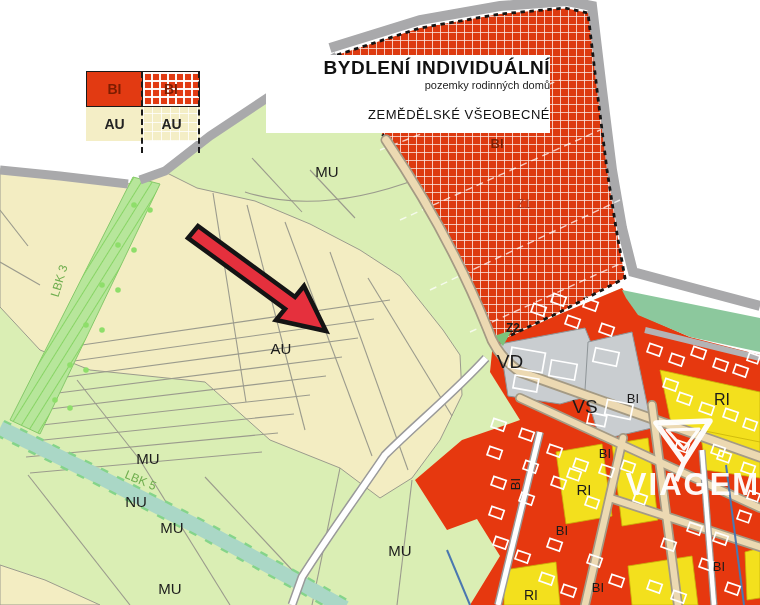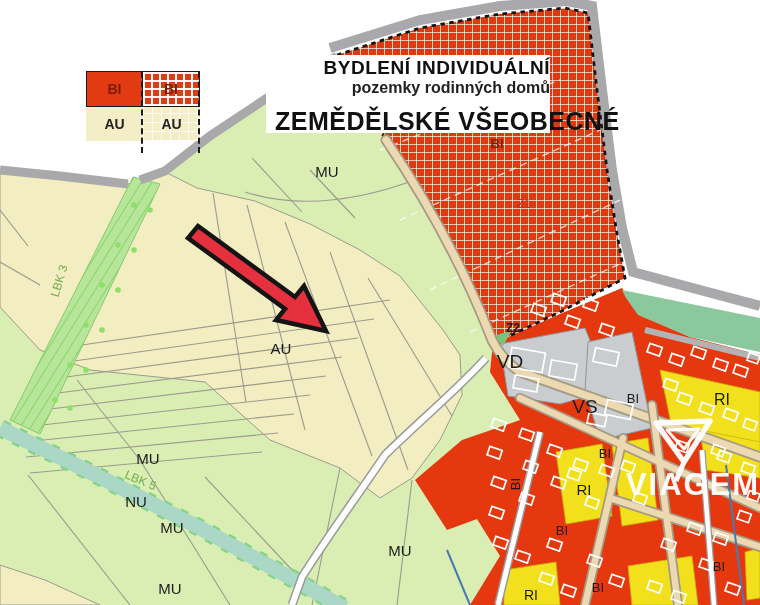--- a/index.html
+++ b/index.html
@@ -5,22 +5,22 @@
   html,body{margin:0;padding:0;background:#fff;}
   #stage{position:relative;width:760px;height:605px;overflow:hidden;background:#fff;
          font-family:"Liberation Sans", sans-serif;}
   #mapsvg{position:absolute;left:0;top:0;}
   .b{fill:none;stroke:#fff;stroke-width:1.7;}
   .pline{stroke:#9b9b8d;stroke-width:1.1;fill:none;}
   
   #titlebox{position:absolute;left:266px;top:55px;width:284px;height:78px;background:#fff;
             padding:2px 0 0 9px;box-sizing:border-box;text-align:right;}
   #titlebox .t1{font-size:19px;font-weight:bold;color:#111;letter-spacing:.5px;white-space:nowrap;}
-  #titlebox .sub{font-size:16px;color:#222;margin-top:0px;white-space:nowrap;font-weight:bold;}
-  #titlebox .t2{font-size:25px;font-weight:bold;color:#111;margin-top:10px;letter-spacing:.5px;white-space:nowrap;}
+  #titlebox .sub{font-size:11px;color:#222;margin-top:0px;white-space:nowrap;}
+  #titlebox .t2{font-size:13px;font-weight:normal;color:#111;margin-top:16px;letter-spacing:.5px;white-space:nowrap;}
   
   #legend{position:absolute;left:86px;top:71px;width:114px;}
   #legend .row{display:flex;}
   #legend .cell{width:57px;height:34px;box-sizing:border-box;display:flex;align-items:center;justify-content:center;
                 font-size:14px;font-weight:bold;}
   .cell.solidred{background:#e23a12;color:#7d1c00;}
   .cell.hatchred{color:#7d1c00;
      background-image:repeating-linear-gradient(0deg,rgba(255,255,255,.95) 0 1.6px,transparent 1.6px 8px),
                       repeating-linear-gradient(90deg,rgba(255,255,255,.95) 0 1.6px,transparent 1.6px 8px);
      background-color:#e23a12;}

